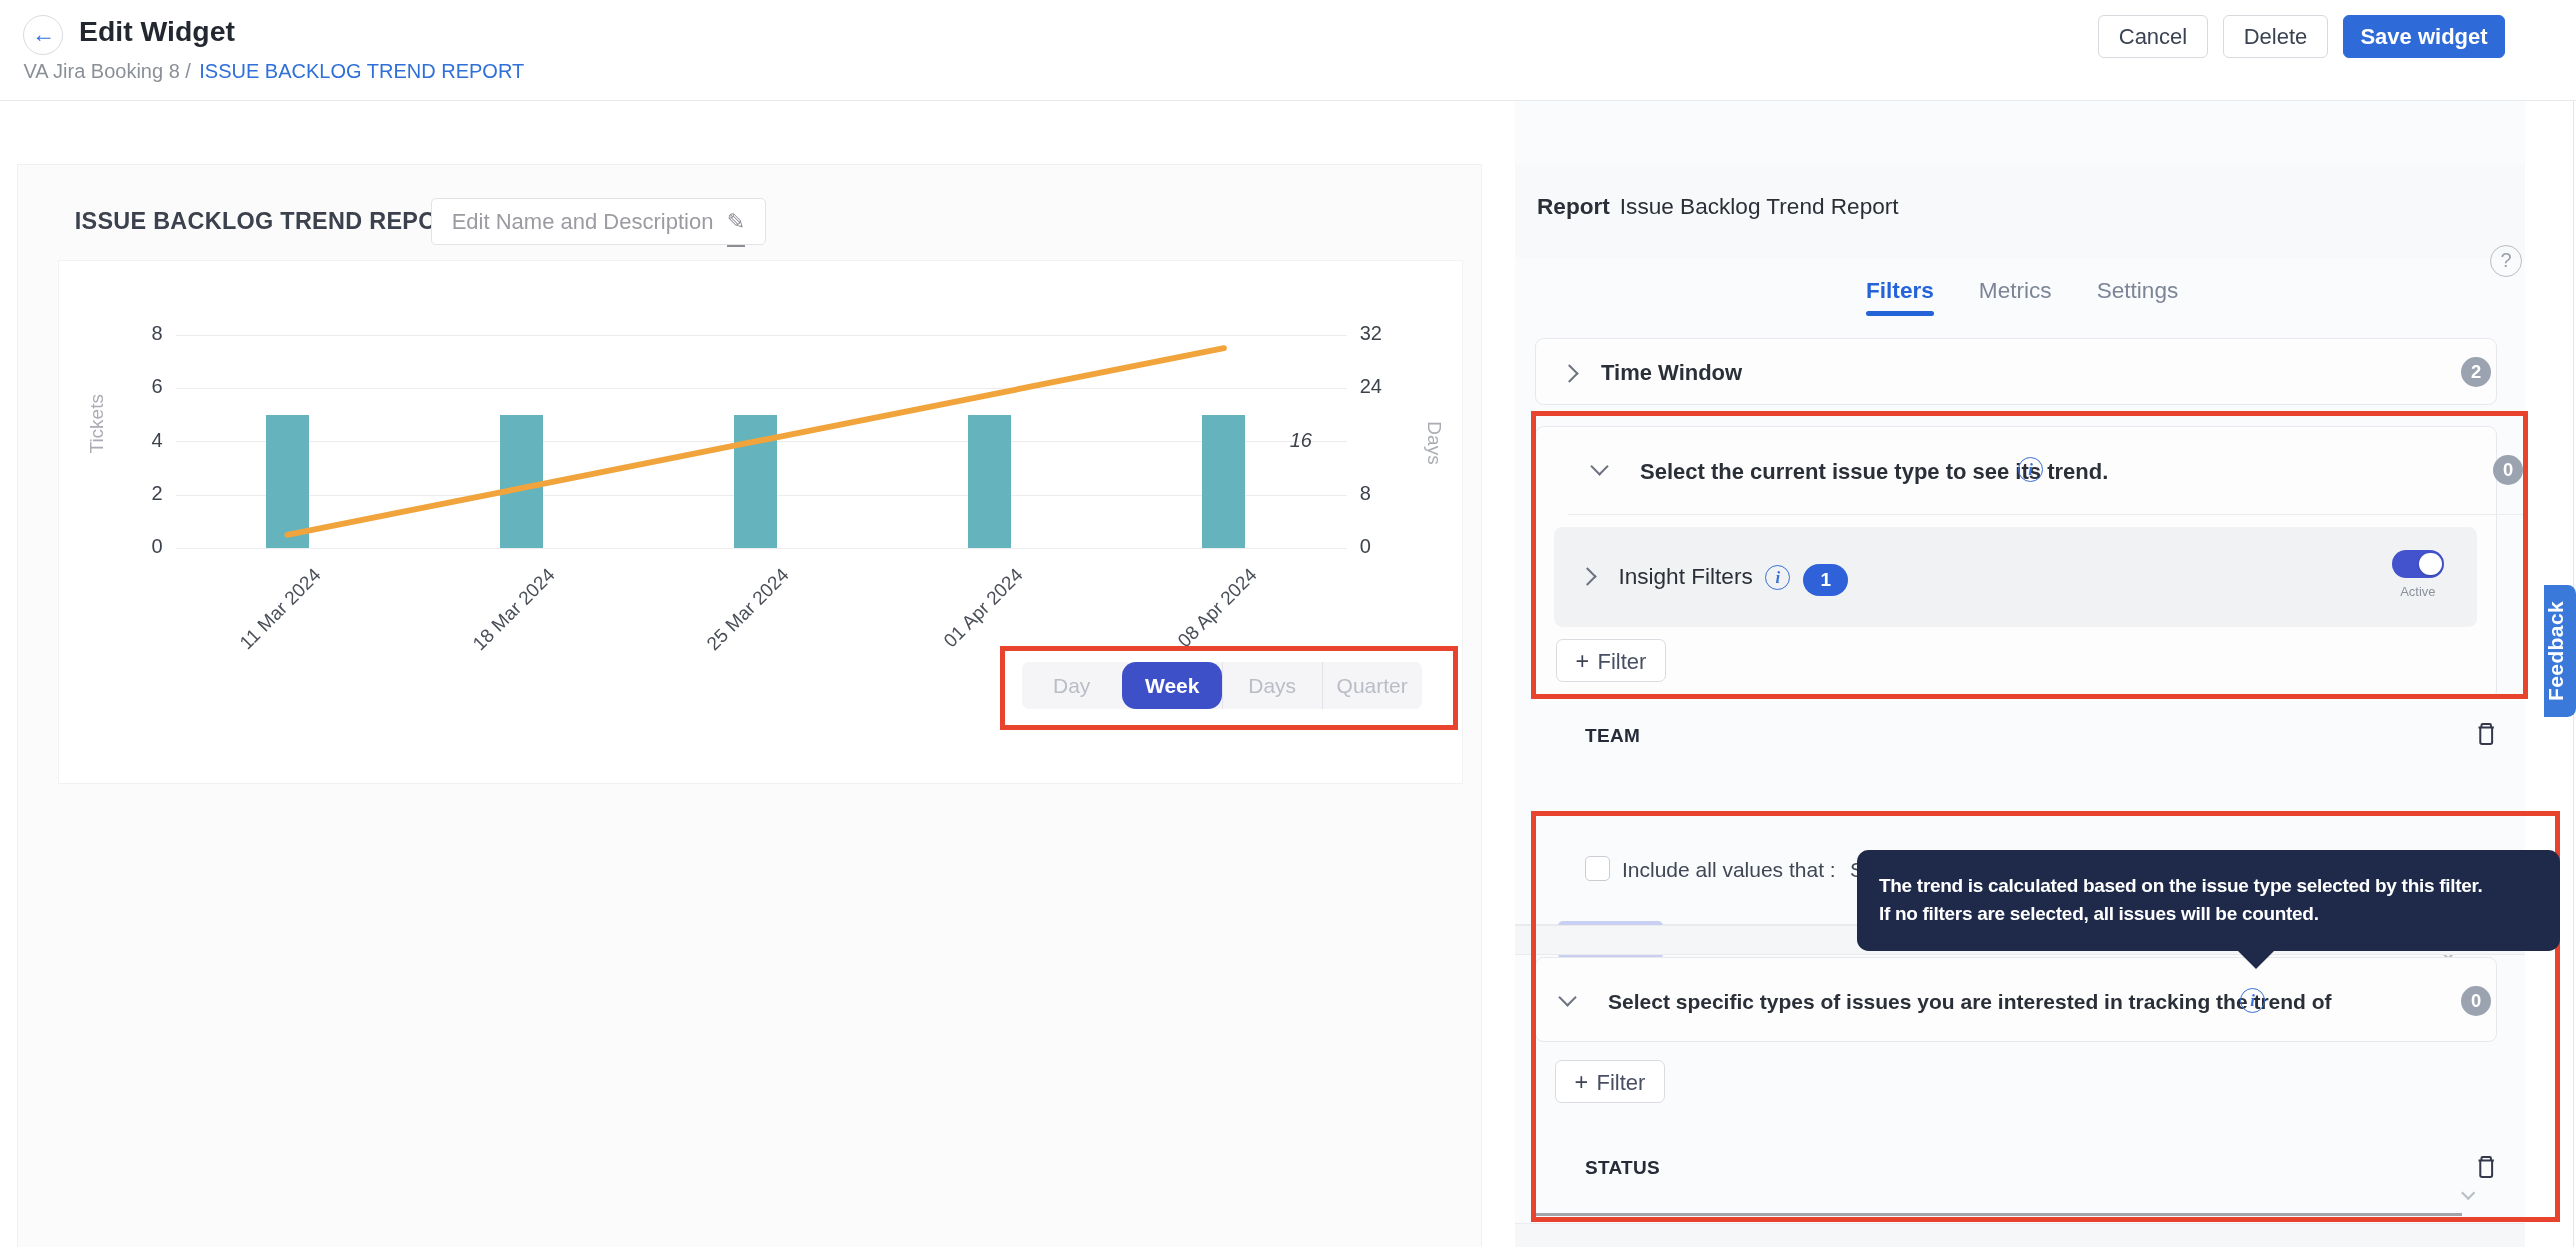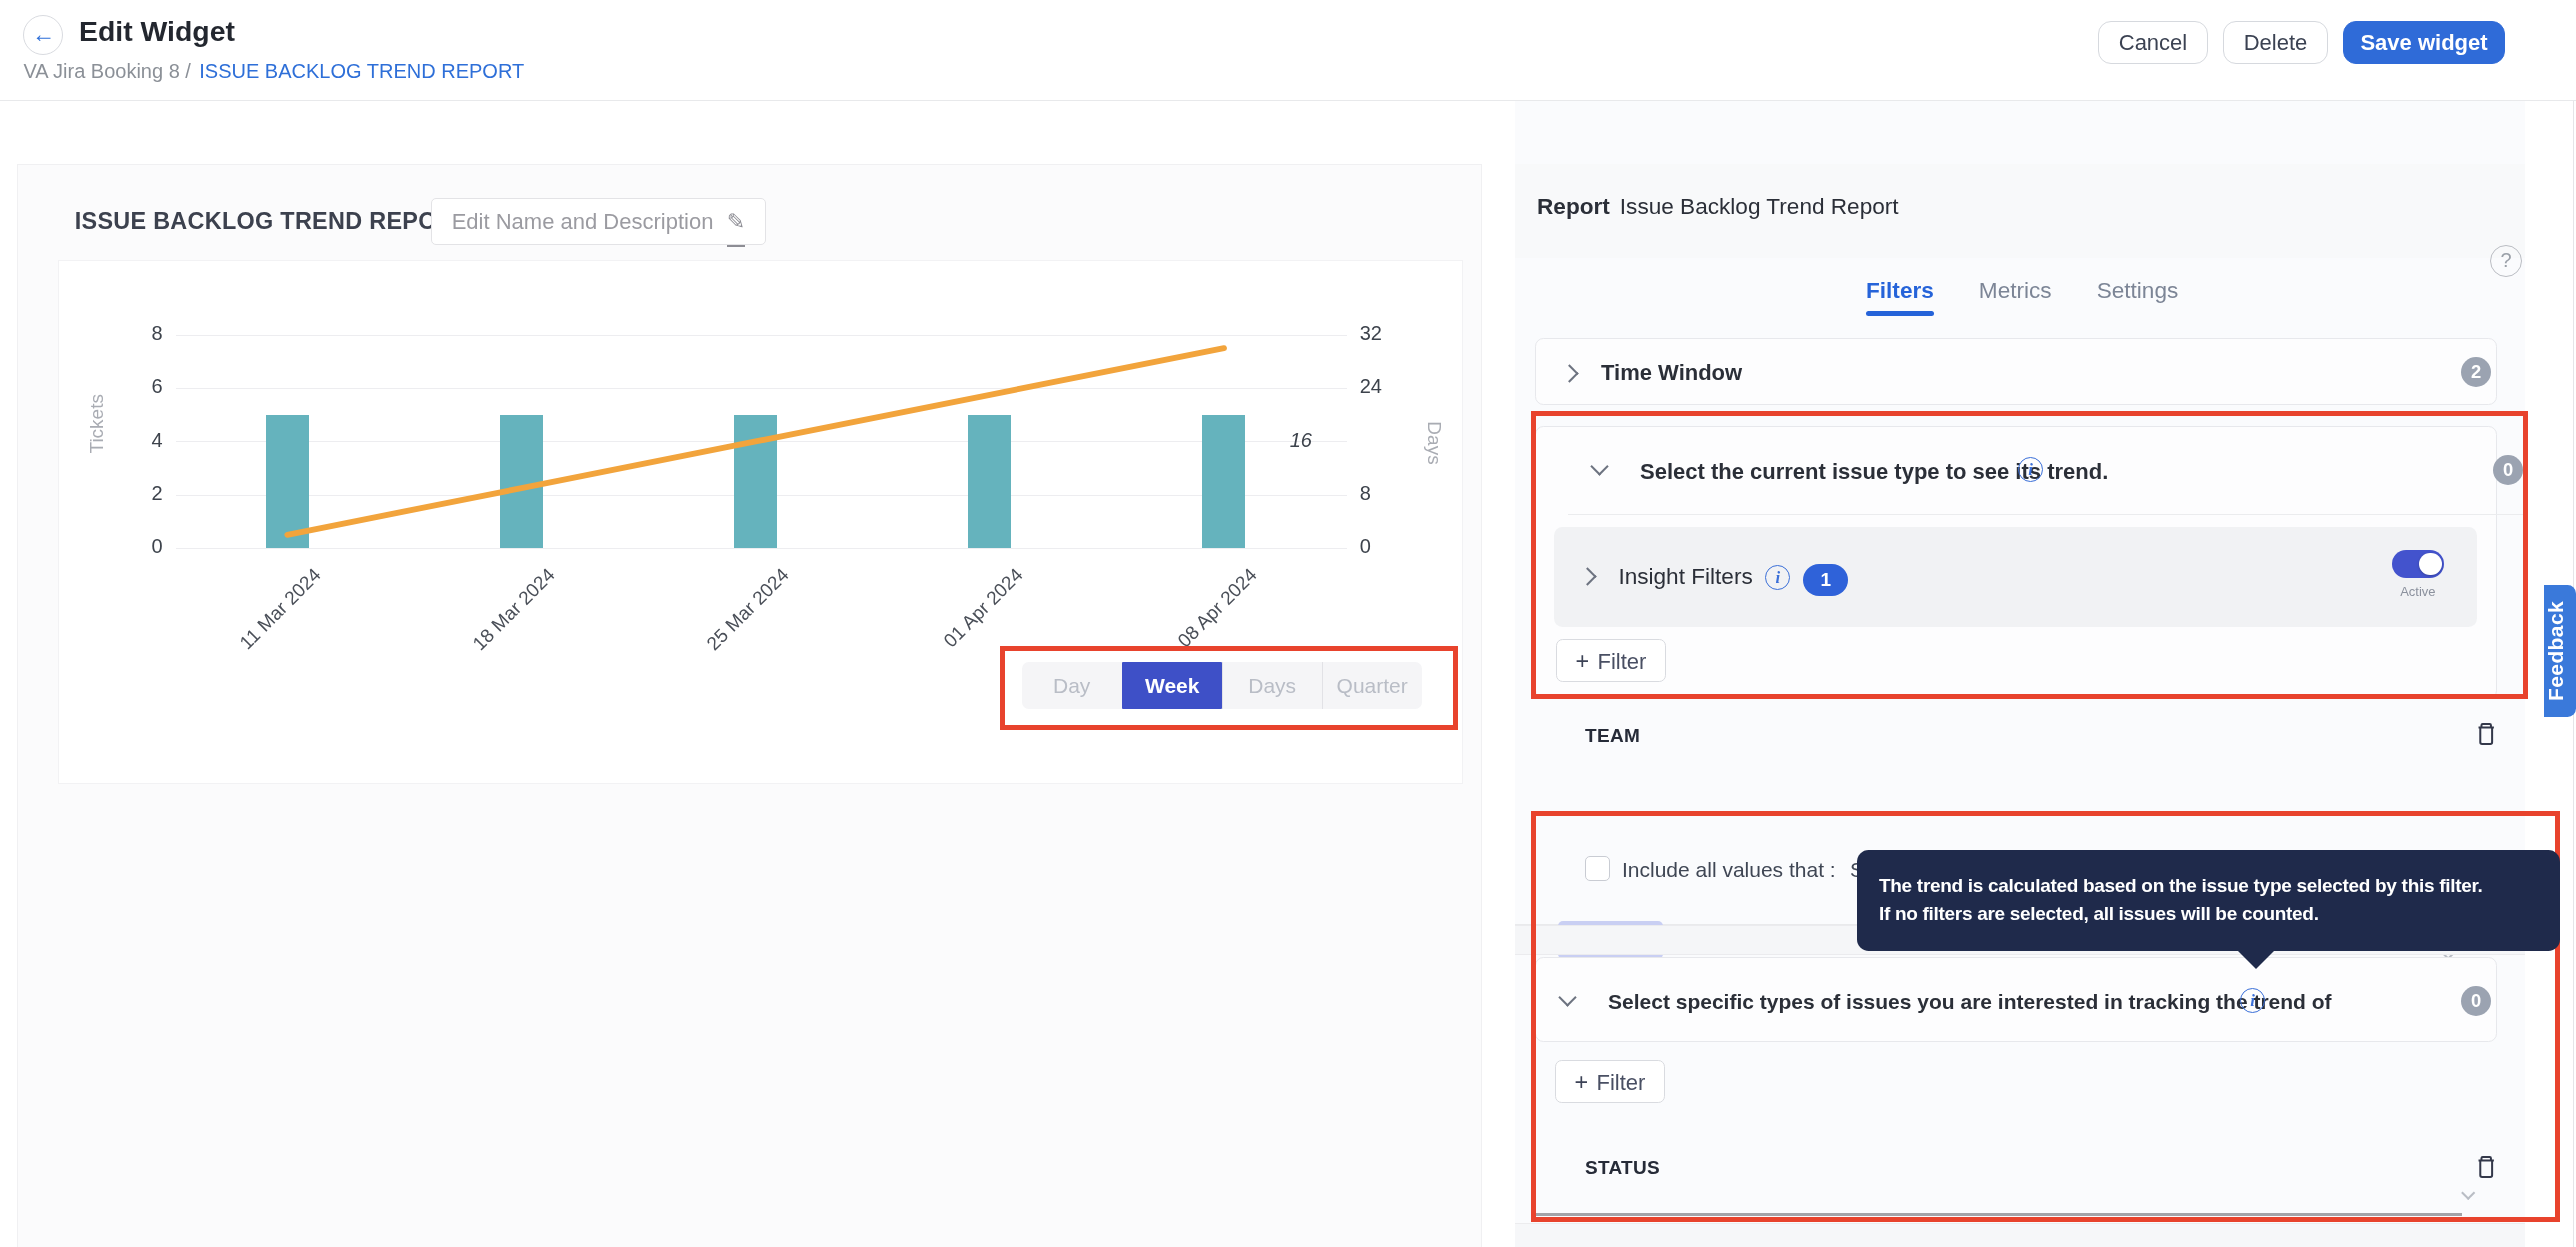--- a/index.html
+++ b/index.html
@@ -7,21 +7,21 @@
         font-family:"Liberation Sans","DejaVu Sans",sans-serif;color:#2b3040;}
   
   #app-header{position:absolute;left:0;top:0;width:2576px;height:100px;background:#fff;}
   #back-btn{position:absolute;left:23.4px;top:15px;width:38px;height:38px;border:1.7px solid #d9dbe0;
             border-radius:50%;background:#fff;color:#2e6fd8;font-size:23.4px;line-height:37px;
             text-align:center;cursor:pointer;}
   #page-title{position:absolute;left:79px;top:15px;font-size:28.4px;font-weight:700;color:#23272f;}
   #crumb{position:absolute;left:23.4px;top:60px;font-size:20px;}
   #crumb .pref{color:#8b9097;margin-right:8.4px;}
   #crumb .cur{color:#2e6fd8;cursor:pointer;}
-  .hbtn{position:absolute;top:21px;height:43px;border:0.8px solid #d6d9de;border-radius:13px;
+  .hbtn{position:absolute;top:15px;height:43px;border:0.8px solid #d6d9de;border-radius:6px;
         background:#fff;font-size:22px;color:#3b4252;text-align:center;line-height:42px;cursor:pointer;
         font-family:inherit;padding:0;}
   #btn-cancel{left:2098px;width:110px;}
   #btn-delete{left:2223px;width:105px;}
   #btn-save{left:2343px;width:162px;background:#2f6bd8;border-color:#2f6bd8;color:#fff;font-weight:700;}
   #hdr-divider{position:absolute;left:0;top:100px;width:2576px;height:0.8px;background:#e8e9eb;}
   
   #left-card{position:absolute;left:16.7px;top:164px;width:1465px;height:1084px;background:#fbfbfc;
              border:0.8px solid #f0f0f2;box-sizing:border-box;}
   #widget-title{position:absolute;left:57px;top:43px;font-size:23.4px;font-weight:700;color:#3c414e;letter-spacing:0.3px;}
@@ -39,21 +39,21 @@
   .bar{position:absolute;background:#65b3bd;}
   #line-svg{position:absolute;left:0;top:0;pointer-events:none;}
   .xlabel{position:absolute;width:151px;text-align:right;font-size:19px;color:#4a4f58;
           transform:rotate(-45deg);transform-origin:100% 0;white-space:nowrap;}
   
   #segmented{position:absolute;left:963px;top:401px;height:47px;display:flex;background:#f5f5f7;
              border-radius:6.7px;}
   .seg{width:100px;height:47px;line-height:47px;text-align:center;font-size:21px;color:#b9bdc6;
        cursor:pointer;box-sizing:border-box;}
   .seg + .seg{border-left:0.8px solid #e2e2e6;}
-  .seg.sel{background:#3e50c7;color:#fff;font-weight:700;border-radius:1px;border-left-color:transparent;}
+  .seg.sel{background:#3e50c7;color:#fff;font-weight:700;border-radius:14px;border-left-color:transparent;}
   
   #right-panel{position:absolute;left:1515px;top:101px;width:1010px;height:1147px;background:#fafbfd;}
   #panel-head{position:absolute;left:0;top:63px;width:1010px;height:94px;background:#f8f9fa;}
   #panel-head .t{position:absolute;left:22px;top:30px;font-size:22.6px;color:#2b2f38;}
   #panel-head .t b{font-weight:700;margin-right:10px;}
   #help-btn{position:absolute;left:975px;top:81px;width:30px;height:30px;border:1.7px solid #babdc3;
             border-radius:50%;color:#9aa0a8;font-size:20px;line-height:28.4px;text-align:center;cursor:pointer;}
   #tabs{position:absolute;left:351px;top:165px;height:60px;display:flex;gap:45px;}
   .tab{font-size:22.6px;color:#7c8596;line-height:50px;cursor:pointer;}
   .tab.active{color:#2563d9;font-weight:700;}

